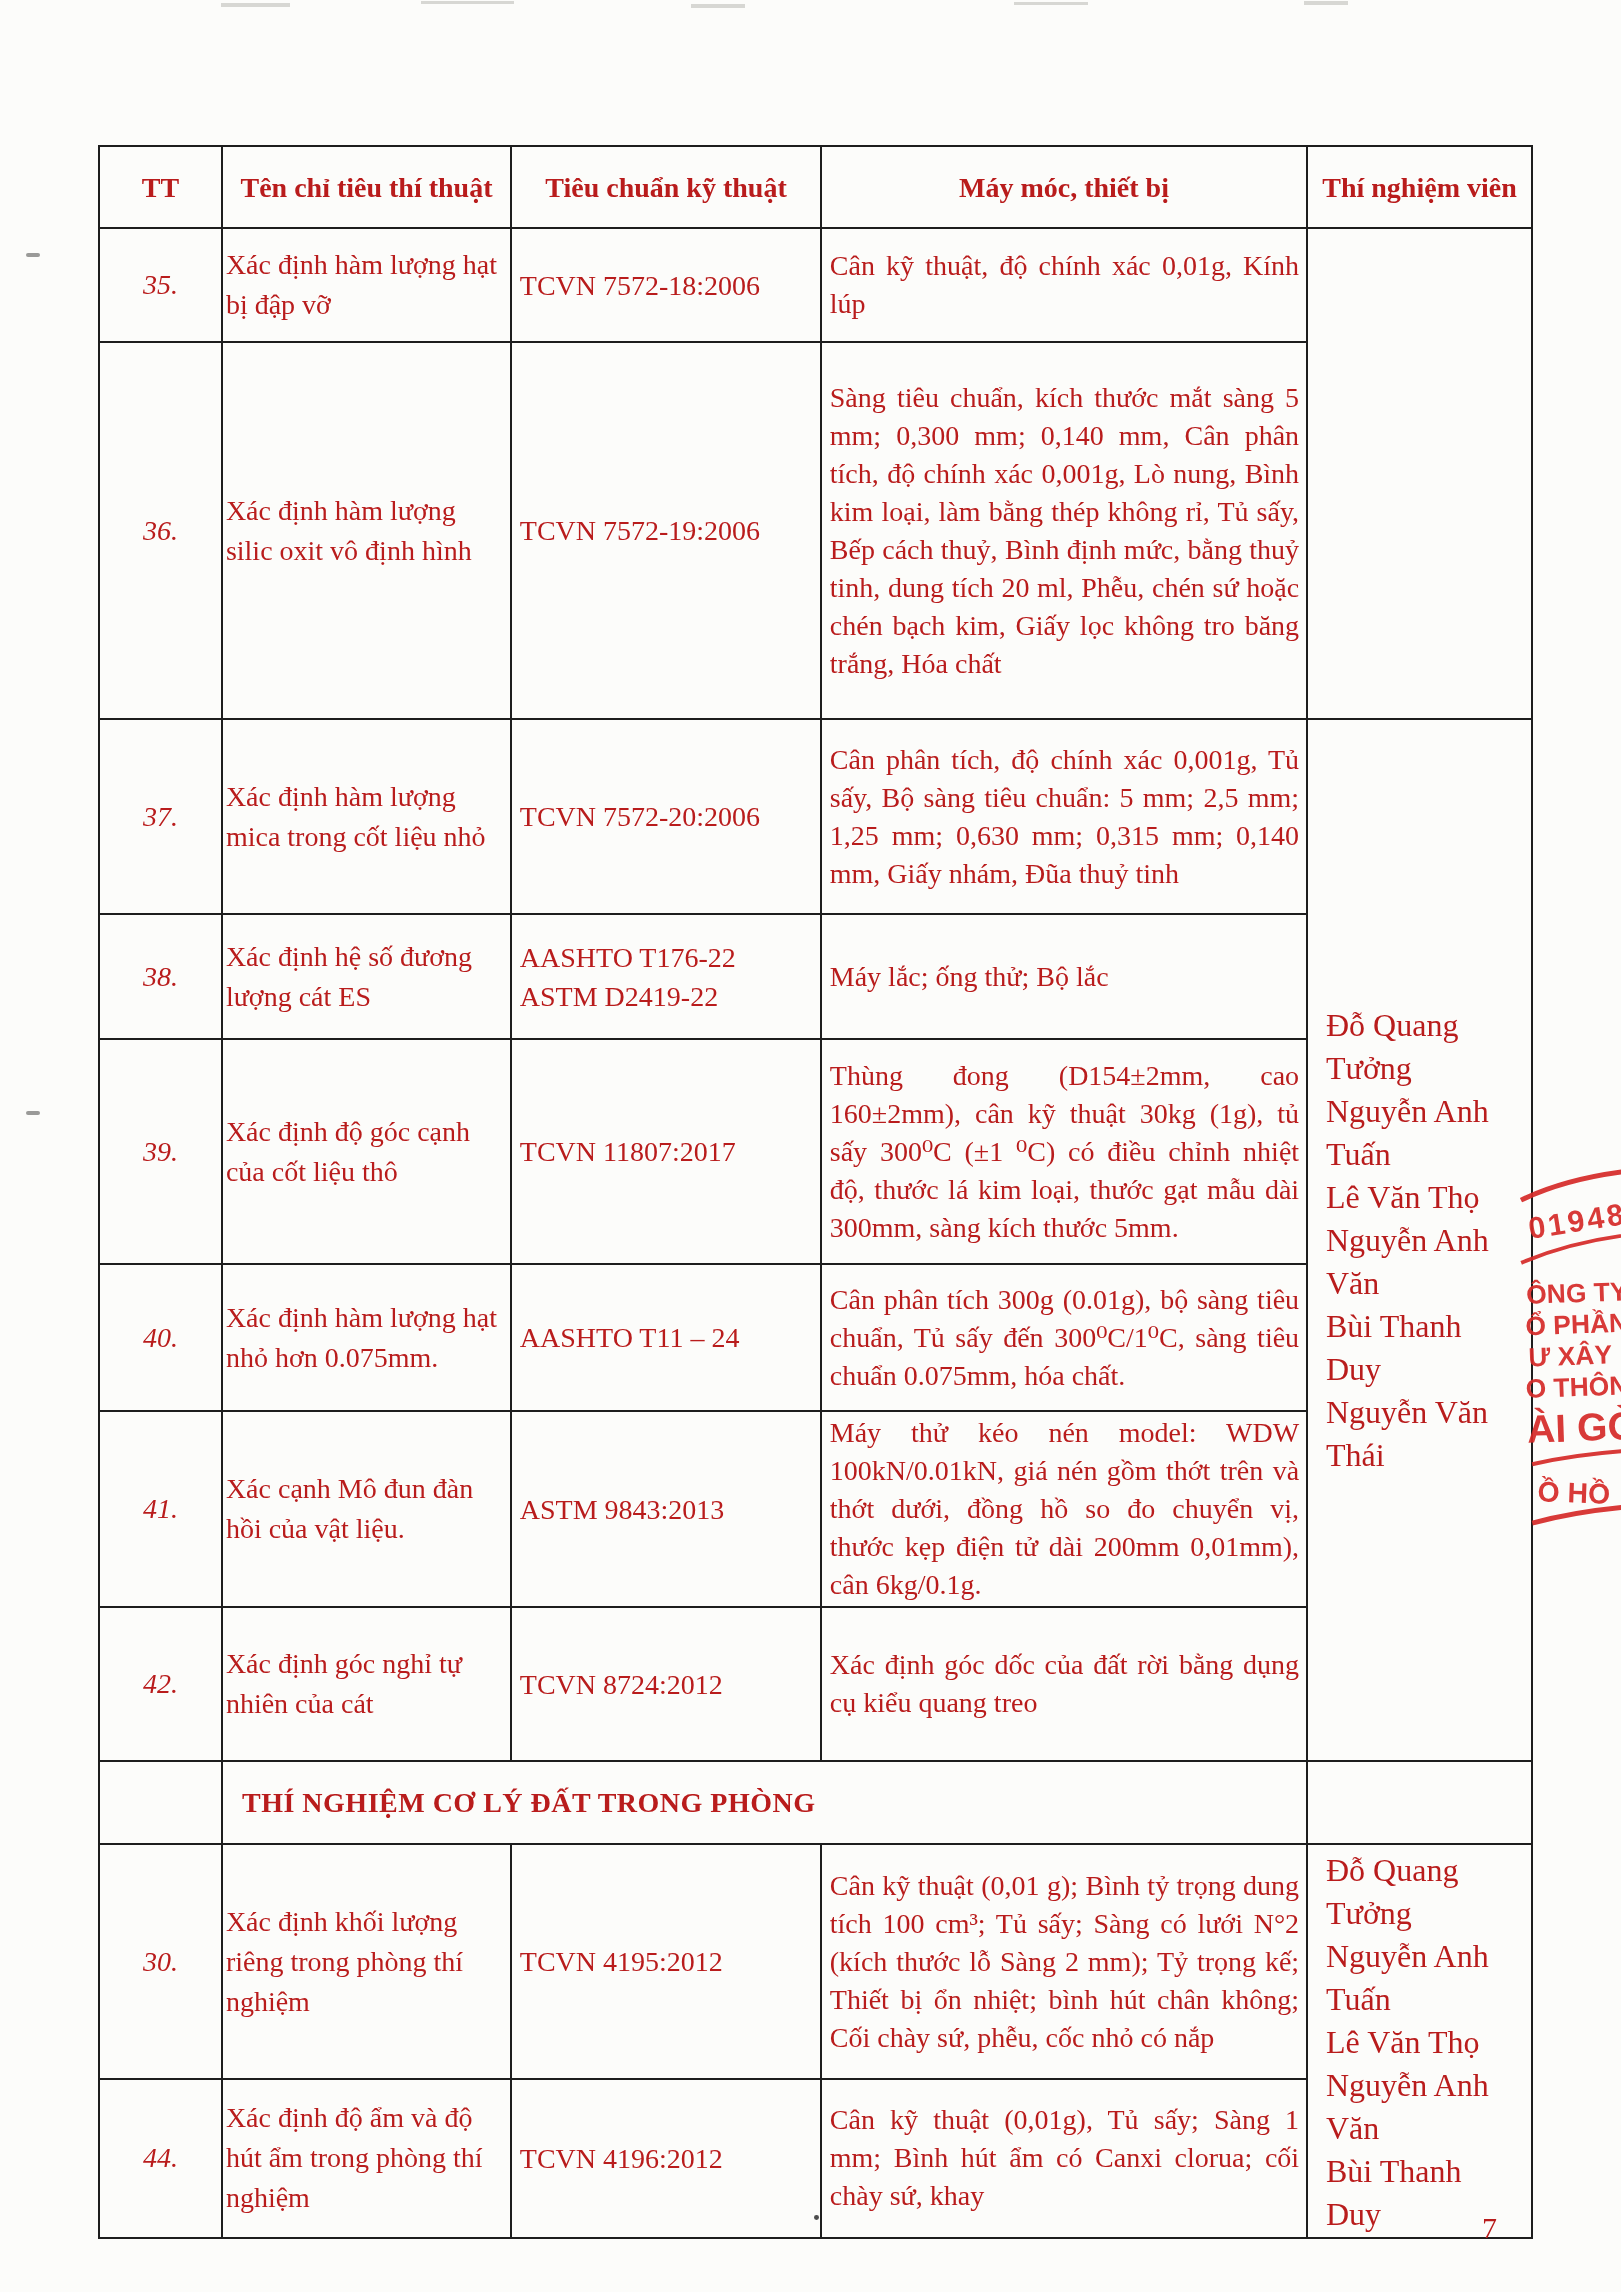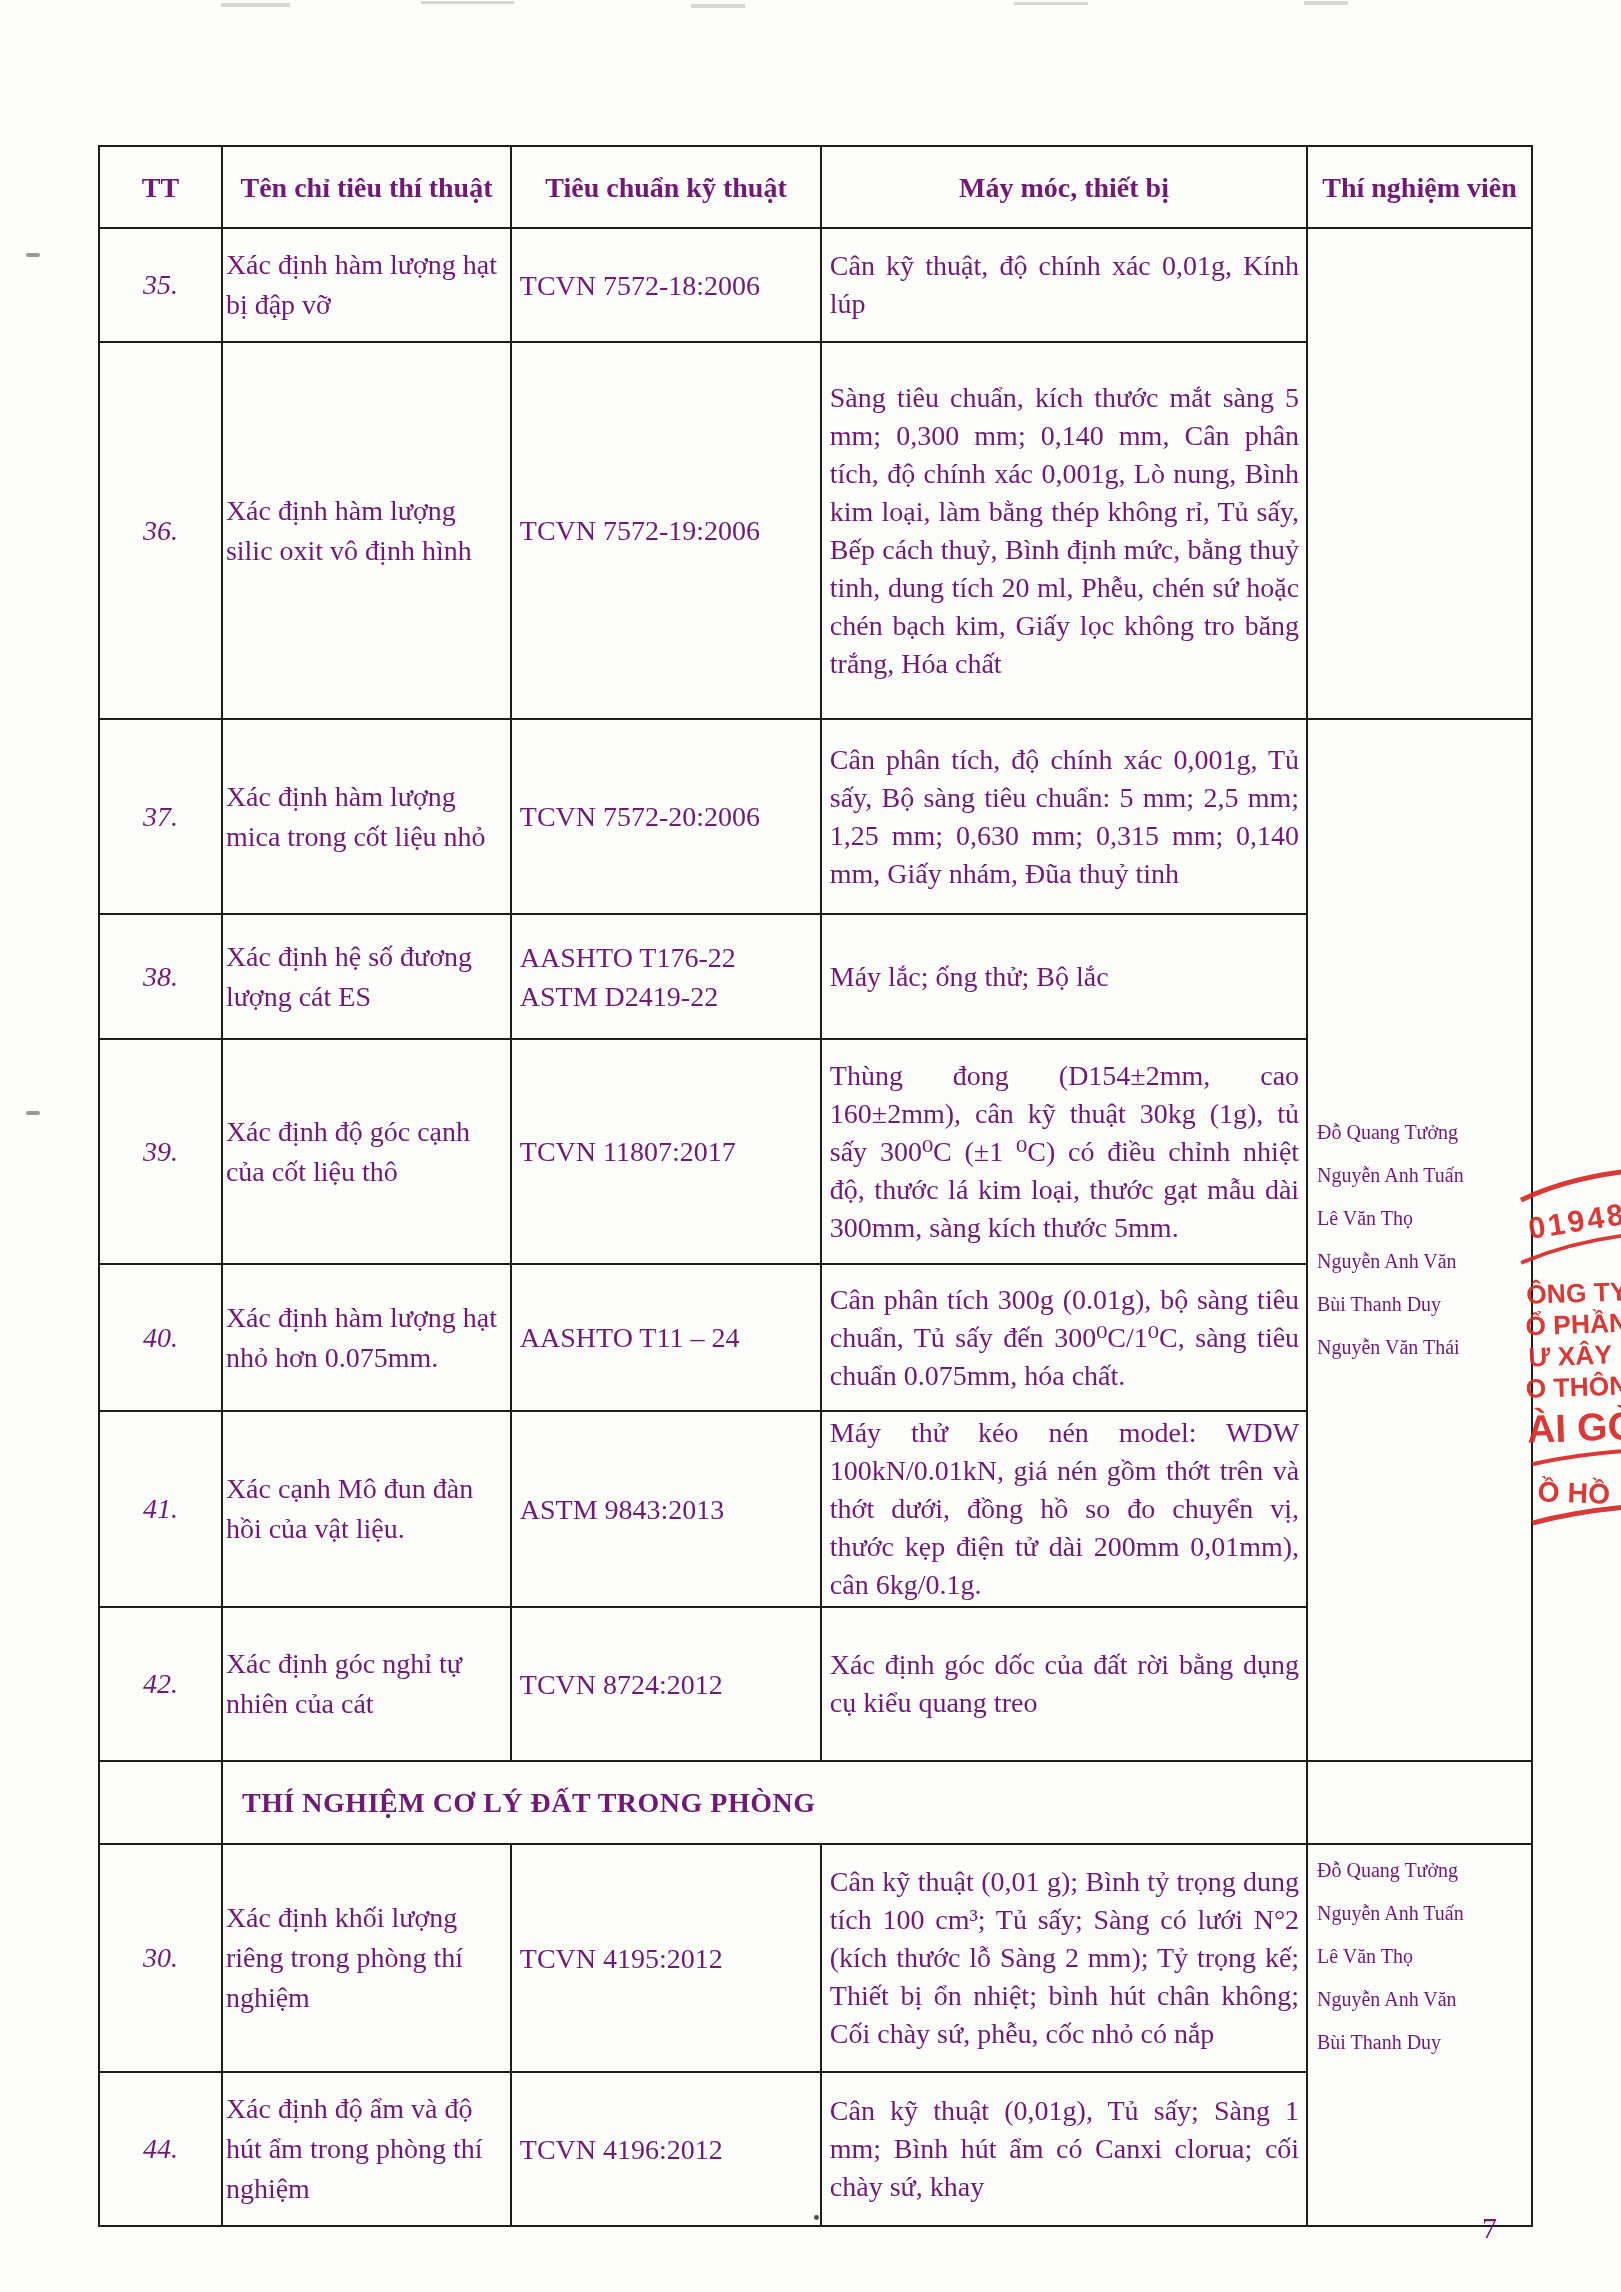--- a/index.html
+++ b/index.html
@@ -2,21 +2,21 @@
 <html><head>
 <meta charset="utf-8">
 <style>
   html,body{margin:0;padding:0;background:#e8e8e6;}
   .page{
     position:relative;
     width:1621px;height:2293px;
     background:#fcfcfa;
     overflow:hidden;
     font-family:"Liberation Serif","DejaVu Serif",serif;
-    color:#701a75;
+    color:#b91c1c;
   }
   
   .scan-mark{position:absolute;background:#d7d7d3;}
   .margin-dash{position:absolute;background:#9a9a98;height:3.9px;border-radius:2px;}
   .stray-dot{position:absolute;width:4.9px;height:4.9px;border-radius:50%;background:#4d4d4d;}
 
   table.doc{
     position:absolute;left:98px;top:145px;
     width:1433px;
     border-collapse:collapse;
@@ -40,21 +40,21 @@
   }
   td.c-std{text-align:left;line-height:39px;font-size:29px;padding:0 7.8px;}
   td.c-eq{
     text-align:justify;text-justify:inter-word;
     padding:2px 6.9px 2px 7.8px;
     line-height:38px;
   }
   td.c-eq.single{text-align:left;}
   td.c-testers{vertical-align:middle;}
   td.c-testers.top{vertical-align:top;padding-top:3.9px;}
-  .tester-list{width:186px;padding-left:8px;line-height:43px;font-size:20px;}
+  .tester-list{width:186px;padding-left:17px;line-height:43px;font-size:32px;}
   td.c-section{
     font-weight:bold;font-size:30px;
     text-align:left;padding-left:19px;
     letter-spacing:0.5px;
   }
   .page-number{
     position:absolute;left:1482px;top:2211px;
     font-size:30px;
   }
   

